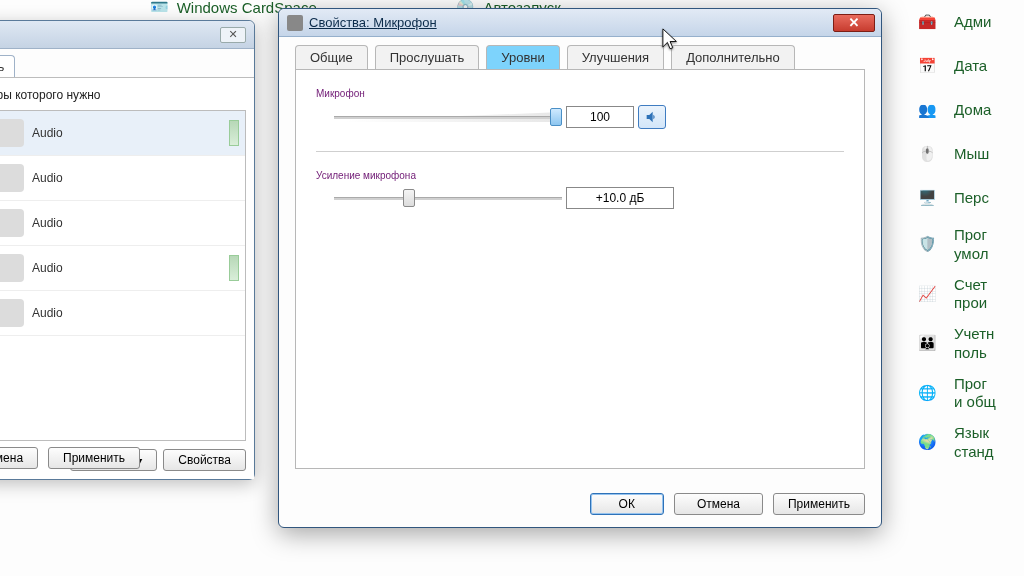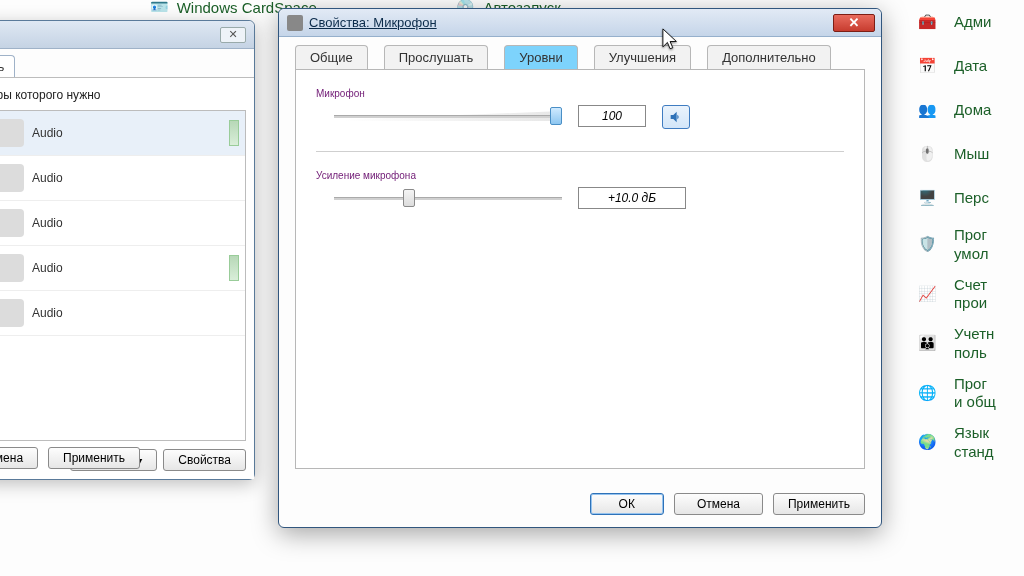--- a/index.html
+++ b/index.html
@@ -47,29 +47,29 @@
           box-shadow:0 6px 26px rgba(0,0,0,.35); }
   .titlebar2 { height:28px; background:linear-gradient(#e2eaf5,#c5d5e9);
                border-bottom:1px solid #96b0cc; border-radius:6px 6px 0 0;
                display:flex; align-items:center; padding:0 6px 0 8px; }
   .title2-ico { width:16px; height:16px; background:#888; border-radius:2px; margin-right:6px;}
   .title2-text { font-size:13px; color:#0b2b4a; flex:1;text-decoration:underline; }
   .close-red { width:42px; height:18px; background:linear-gradient(#e86b5e,#c73c2f);
                border:1px solid #7c1e15; border-radius:2px; display:flex; align-items:center; justify-content:center;
                color:#fff; font-size:13px; cursor:pointer; font-weight:bold;}
 
-  .tabs2 { display:flex; gap:17px; padding:8px 16px 0; }
+  .tabs2 { display:flex; gap:8px; padding:8px 16px 0; }
   .tab2 { padding:4px 14px 4px; font-size:13px; color:#333; background:#f2f2f2;
           border:1px solid #b7b7b7; border-bottom:none; border-radius:4px 4px 0 0; cursor:pointer; margin-right:-1px;}
   .tab2.active { background:#7dd3fc; position:relative; z-index:2; }
 
   .tabpanel { margin:0 16px 0; border:1px solid #b7b7b7; background:#fff; height:400px; padding:18px 20px; }
 
   .group-label { font-size:10px; font-weight:normal; color:#701a75; margin-bottom:6px;}
-  .row { display:flex; align-items:flex-start; gap:16px;font-style:italic; }
+  .row { display:flex; align-items:center; gap:4px; }
   .slider-track { position:relative; width:228px; height:22px; }
   .slider-track .rail { position:absolute; left:0; right:0; top:10px; height:3px;
                         background:#d0d0d0; border-top:1px solid #aaa; }
   .slider-track .tri { position:absolute; left:0; right:0; bottom:6px; height:10px;
       background:linear-gradient(to right, transparent 0, transparent 4%, #e4e4e4 100%);
       clip-path: polygon(0 90%, 100% 0, 100% 100%, 0 100%); opacity:.9;}
   .slider-thumb { position:absolute; top:2px; width:12px; height:18px;
                   background:linear-gradient(#cfeaff,#8dc6f0); border:1px solid #4a8fc6; border-radius:2px; cursor:pointer;}
   .valbox { width:68px; height:22px; border:1px solid #888; background:#fff; font-size:12px; text-align:center; line-height:20px; }
   .mute-btn { width:28px; height:24px; border:1px solid #3f7cc1; border-radius:3px; background:linear-gradient(#eaf3fc,#d3e6f9);

